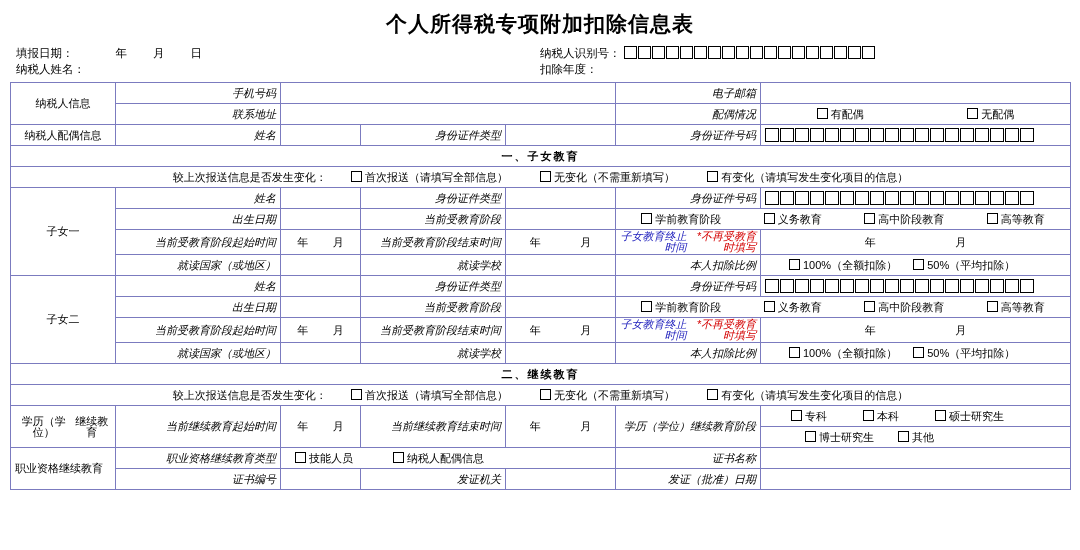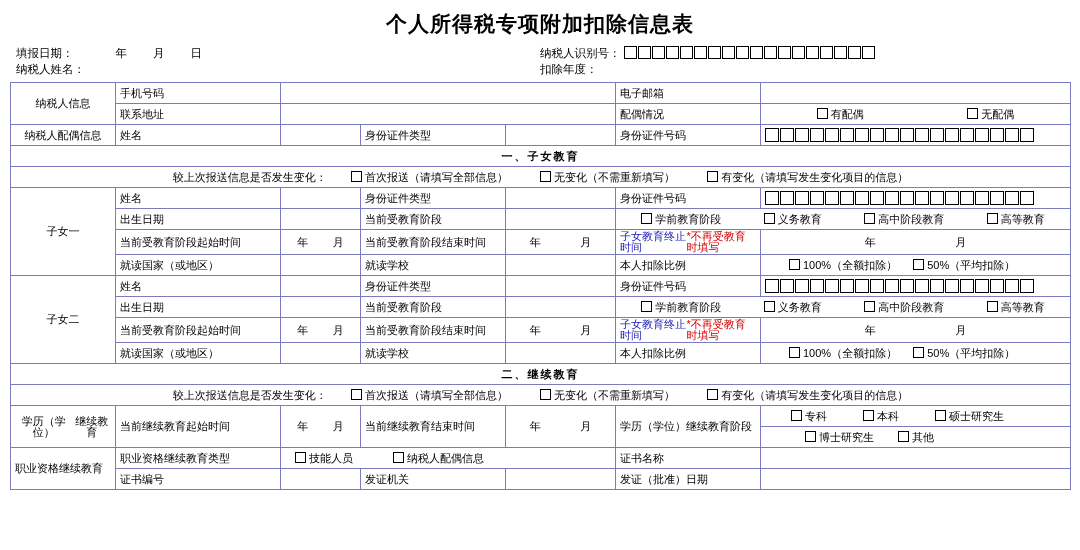--- a/index.html
+++ b/index.html
@@ -41,21 +41,21 @@
     table-layout:fixed;
   }
   table.main td{
     border:1px solid #7b7bbf;
     height:20px;
     padding:0 4px;
     font-size:11px;
     vertical-align:middle;
     background:#ffffff;
   }
-  td.lbl{background:#e6e6f7;text-align:left;}
+  td.lbl{background:#e6e6f7;text-align:right;font-style:italic;}
   td.side{background:#e6e6f7;text-align:center;font-weight:normal;}
   td.sec{
     background:#c9c9e9;
     text-align:center;
     font-weight:bold;
     letter-spacing:2px;
     height:20px;
   }
   td.change{background:#eeeef9;text-align:center;}
   td.blank{background:#ffffff;}

